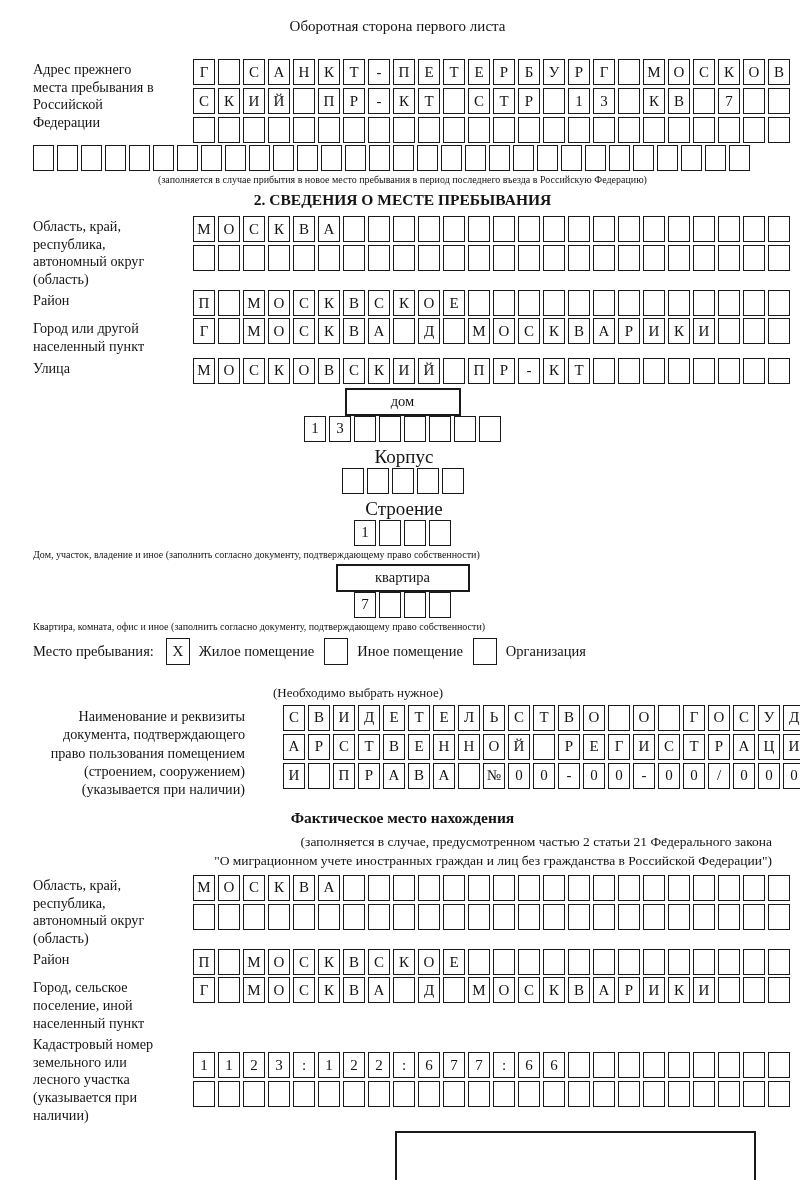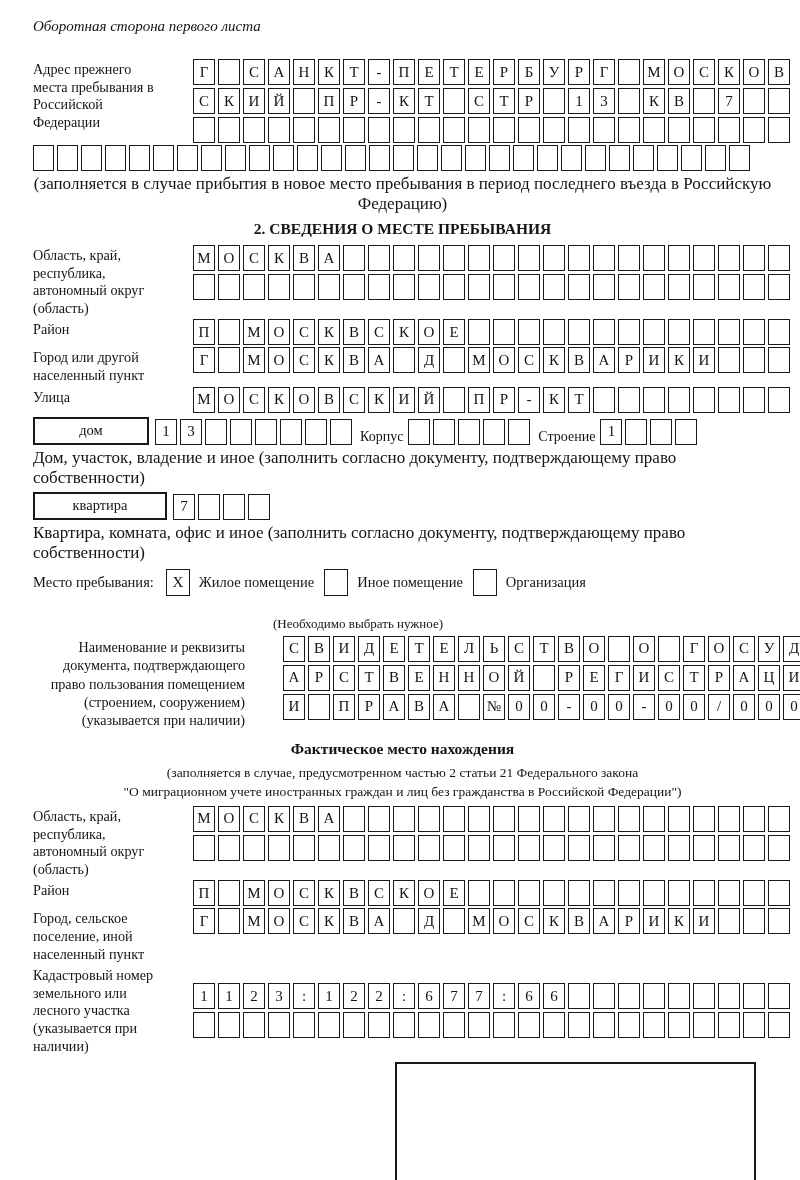--- a/index.html
+++ b/index.html
@@ -1,45 +1,45 @@
 <!DOCTYPE html>
 <html><head>
 <meta charset="utf-8">
 <style>
   html,body{margin:0;padding:0;background:#fff;}
   body{width:800px;height:1180px;overflow:hidden;color:#141414;
        font-family:"Liberation Serif","DejaVu Serif",serif;position:relative;}
   .content{padding:12px 28px 0 33px;}
-  .hdr{text-align:left;font-size:15px;margin:6px 10px 24px 0;font-style:italic;}
+  .hdr{text-align:center;font-size:15px;margin:6px 10px 24px 0;}
   
   .frow{display:flex;align-items:flex-start;margin-bottom:2px;gap:38px;}
   .flabel{width:122px;flex:0 0 auto;font-size:14.2px;line-height:1.24;padding-top:2px;}
   .cellrows{display:flex;flex-direction:column;gap:3px;}
   .cellrow{display:flex;gap:3px;}
   .cell{flex:0 0 auto;width:22px;height:26px;border:1.7px solid #1a1a1a;box-sizing:border-box;
         display:flex;align-items:center;justify-content:center;font-size:15px;line-height:1;background:#fff;}
   .fullrow .cell{width:21px;}
-  .note{font-size:17px;margin:3px 0 2px;}
+  .note{font-size:10px;margin:3px 0 2px;}
   .note.center{text-align:center;}
   .sect-title{text-align:center;font-weight:bold;font-size:15.5px;margin:6px 0 7px;font-family:Liberation Serif, serif;}
   
-  .dom-row{display:flex;align-items:flex-end;margin:4px 0 1px;}
+  .dom-row{display:flex;align-items:center;margin:4px 0 1px;flex-direction:column;}
   .wide-box{border:2px solid #1a1a1a;height:28px;box-sizing:border-box;display:flex;
             align-items:center;justify-content:center;font-size:14.5px;background:#fff;}
-  .inline-lbl{font-size:14px;padding:4px 5px 0 8px;white-space:nowrap;}
+  .inline-lbl{font-size:19px;padding:4px 5px 0 8px;white-space:nowrap;}
   .gap6{width:6px;flex:0 0 auto;}
   
   .mesto-row{display:flex;align-items:center;margin:6px 0 20px;font-size:14.5px;}
   .cb{width:24px;height:27px;font-size:15px;}
   .opt-lbl{padding:0 10px 0 9px;}
   .mesto-note{font-size:13px;margin:2px 0 4px 240px;}
   
   .doc-label{width:212px;flex:0 0 auto;font-size:14.2px;line-height:1.3;padding-top:2px;text-align:right;}
   
-  .fact-note{text-align:center;font-size:13.5px;margin:0 0 3px;}
+  .fact-note{text-align:right;font-size:13.5px;margin:0 0 3px;}
   
   .stamp-box{border:2px solid #1a1a1a;width:357px;height:176px;margin:7px 0 4px 362px;background:#fff;}
   .stamp-note{width:392px;margin-left:345px;text-align:center;font-size:14px;line-height:1.32;}
 </style>
 </head>
 <body>
 
 <div class="content">
 
   <div class="hdr">Оборотная сторона первого листа</div>

